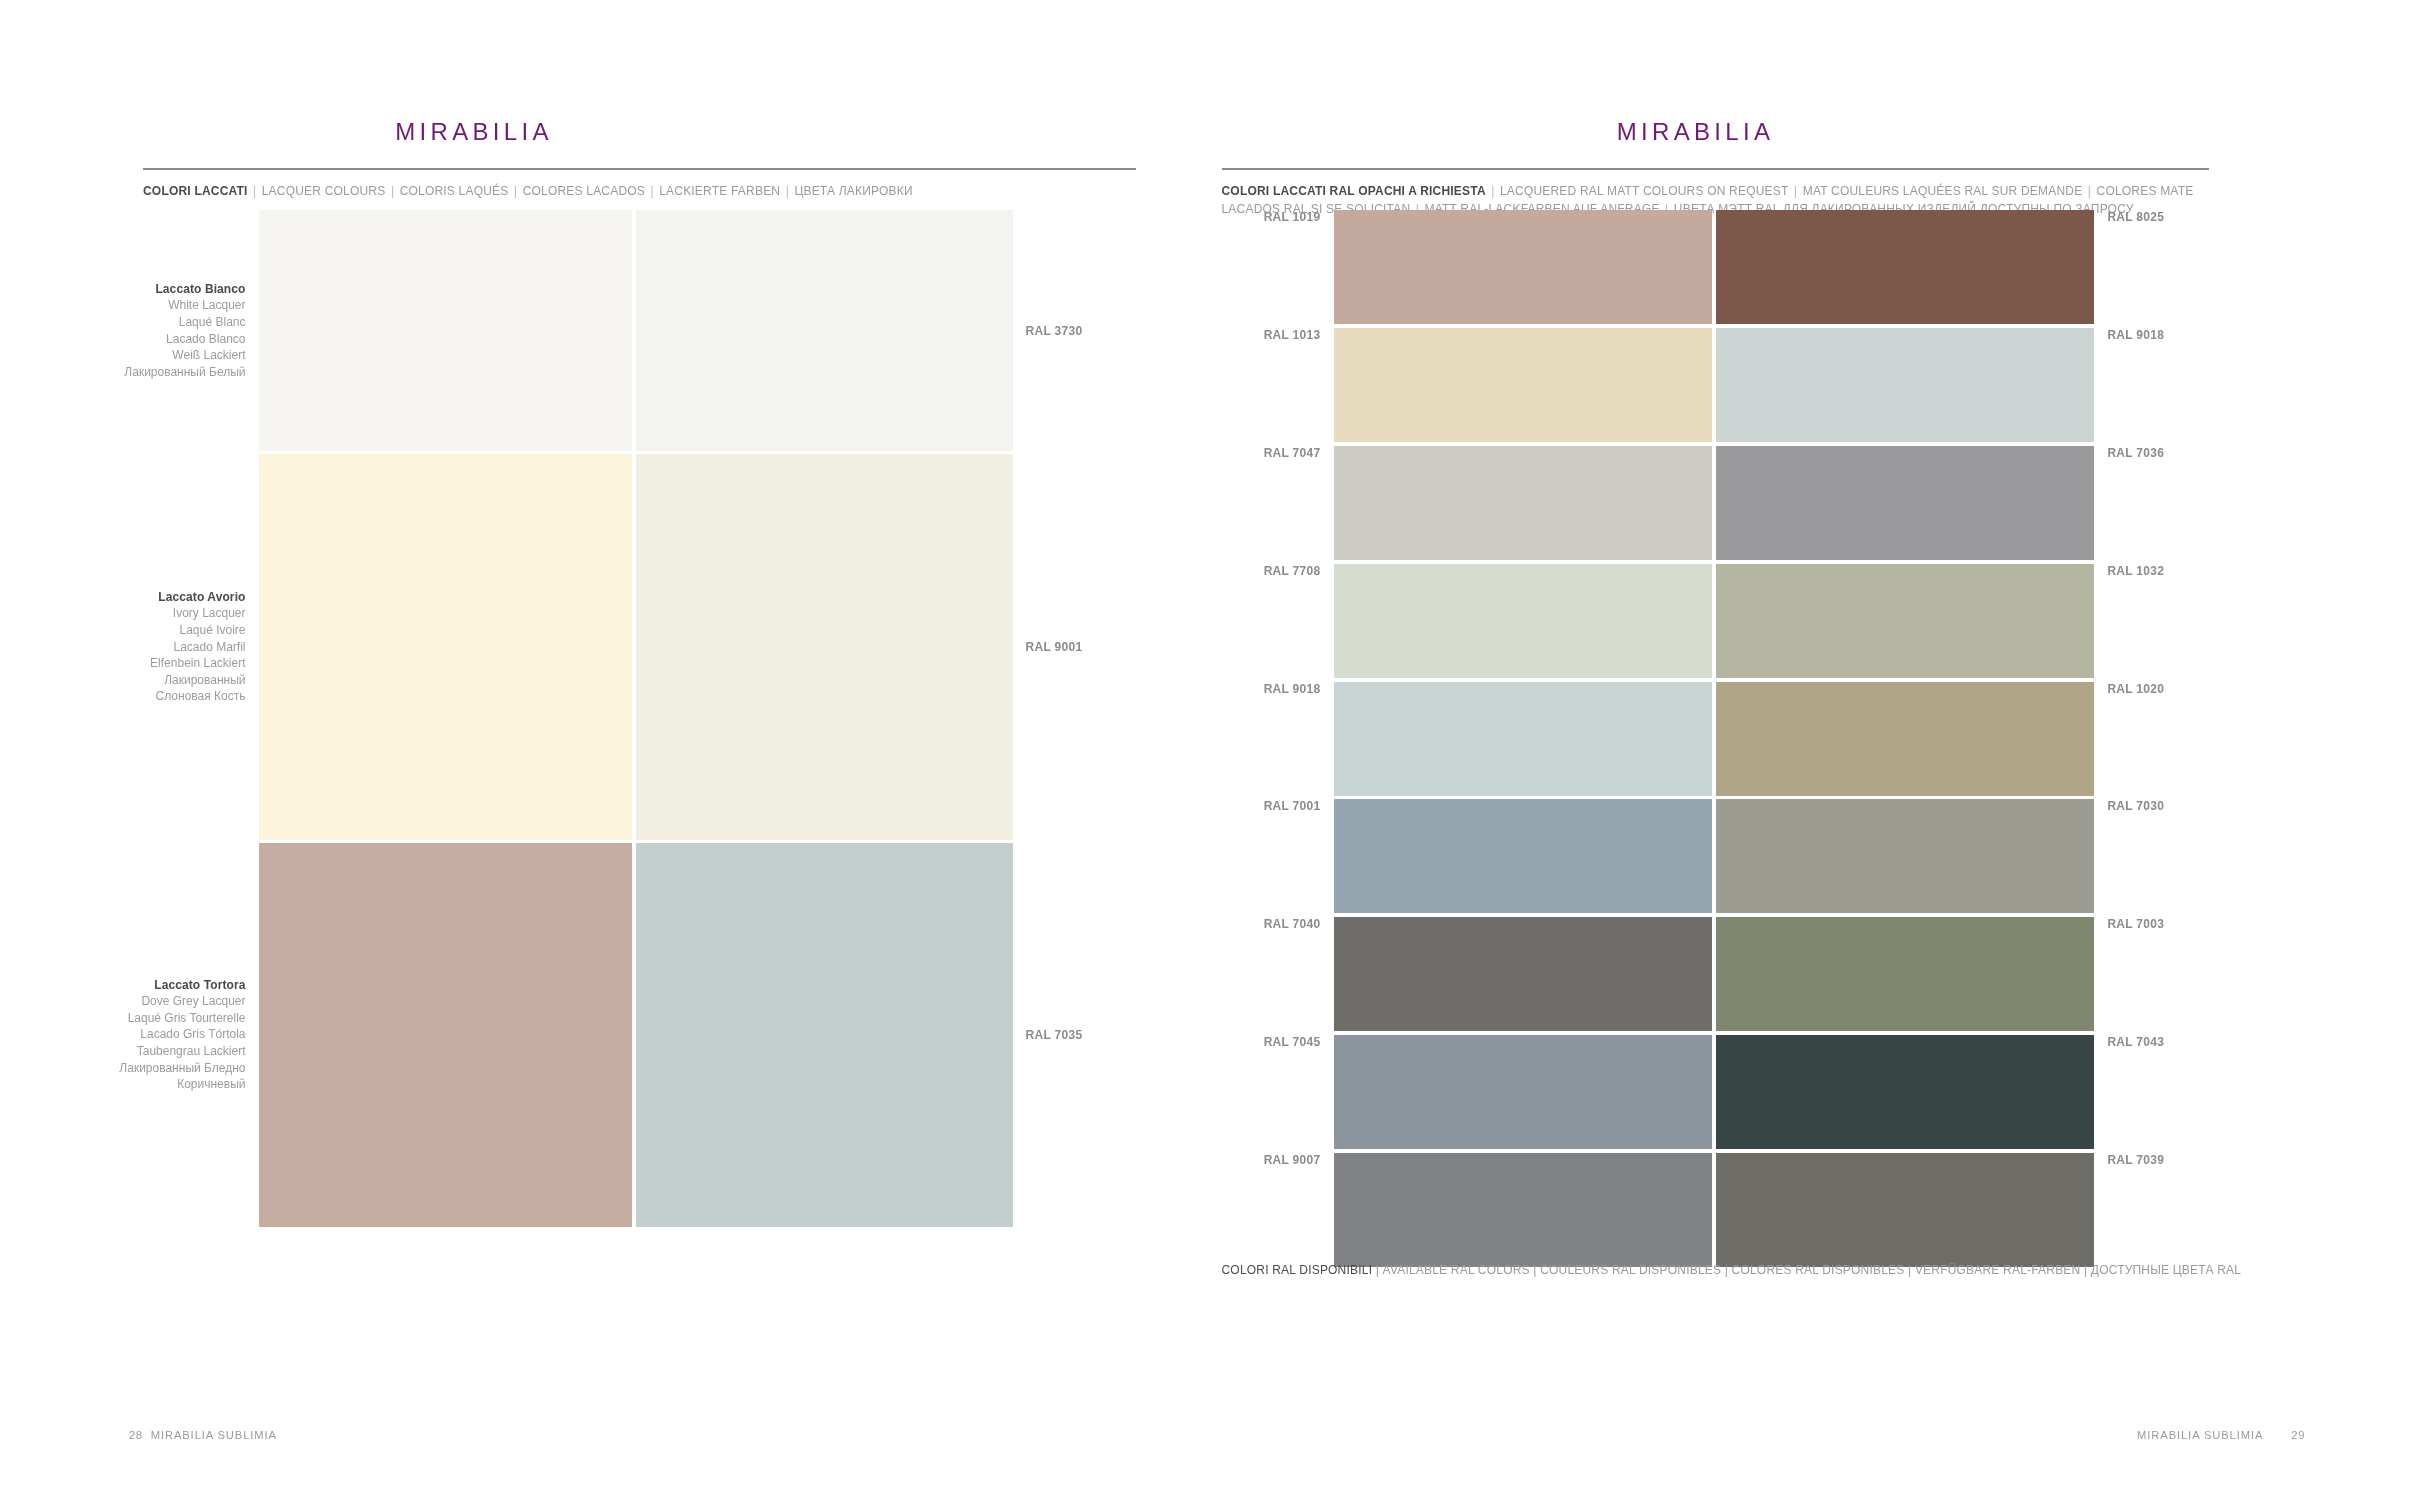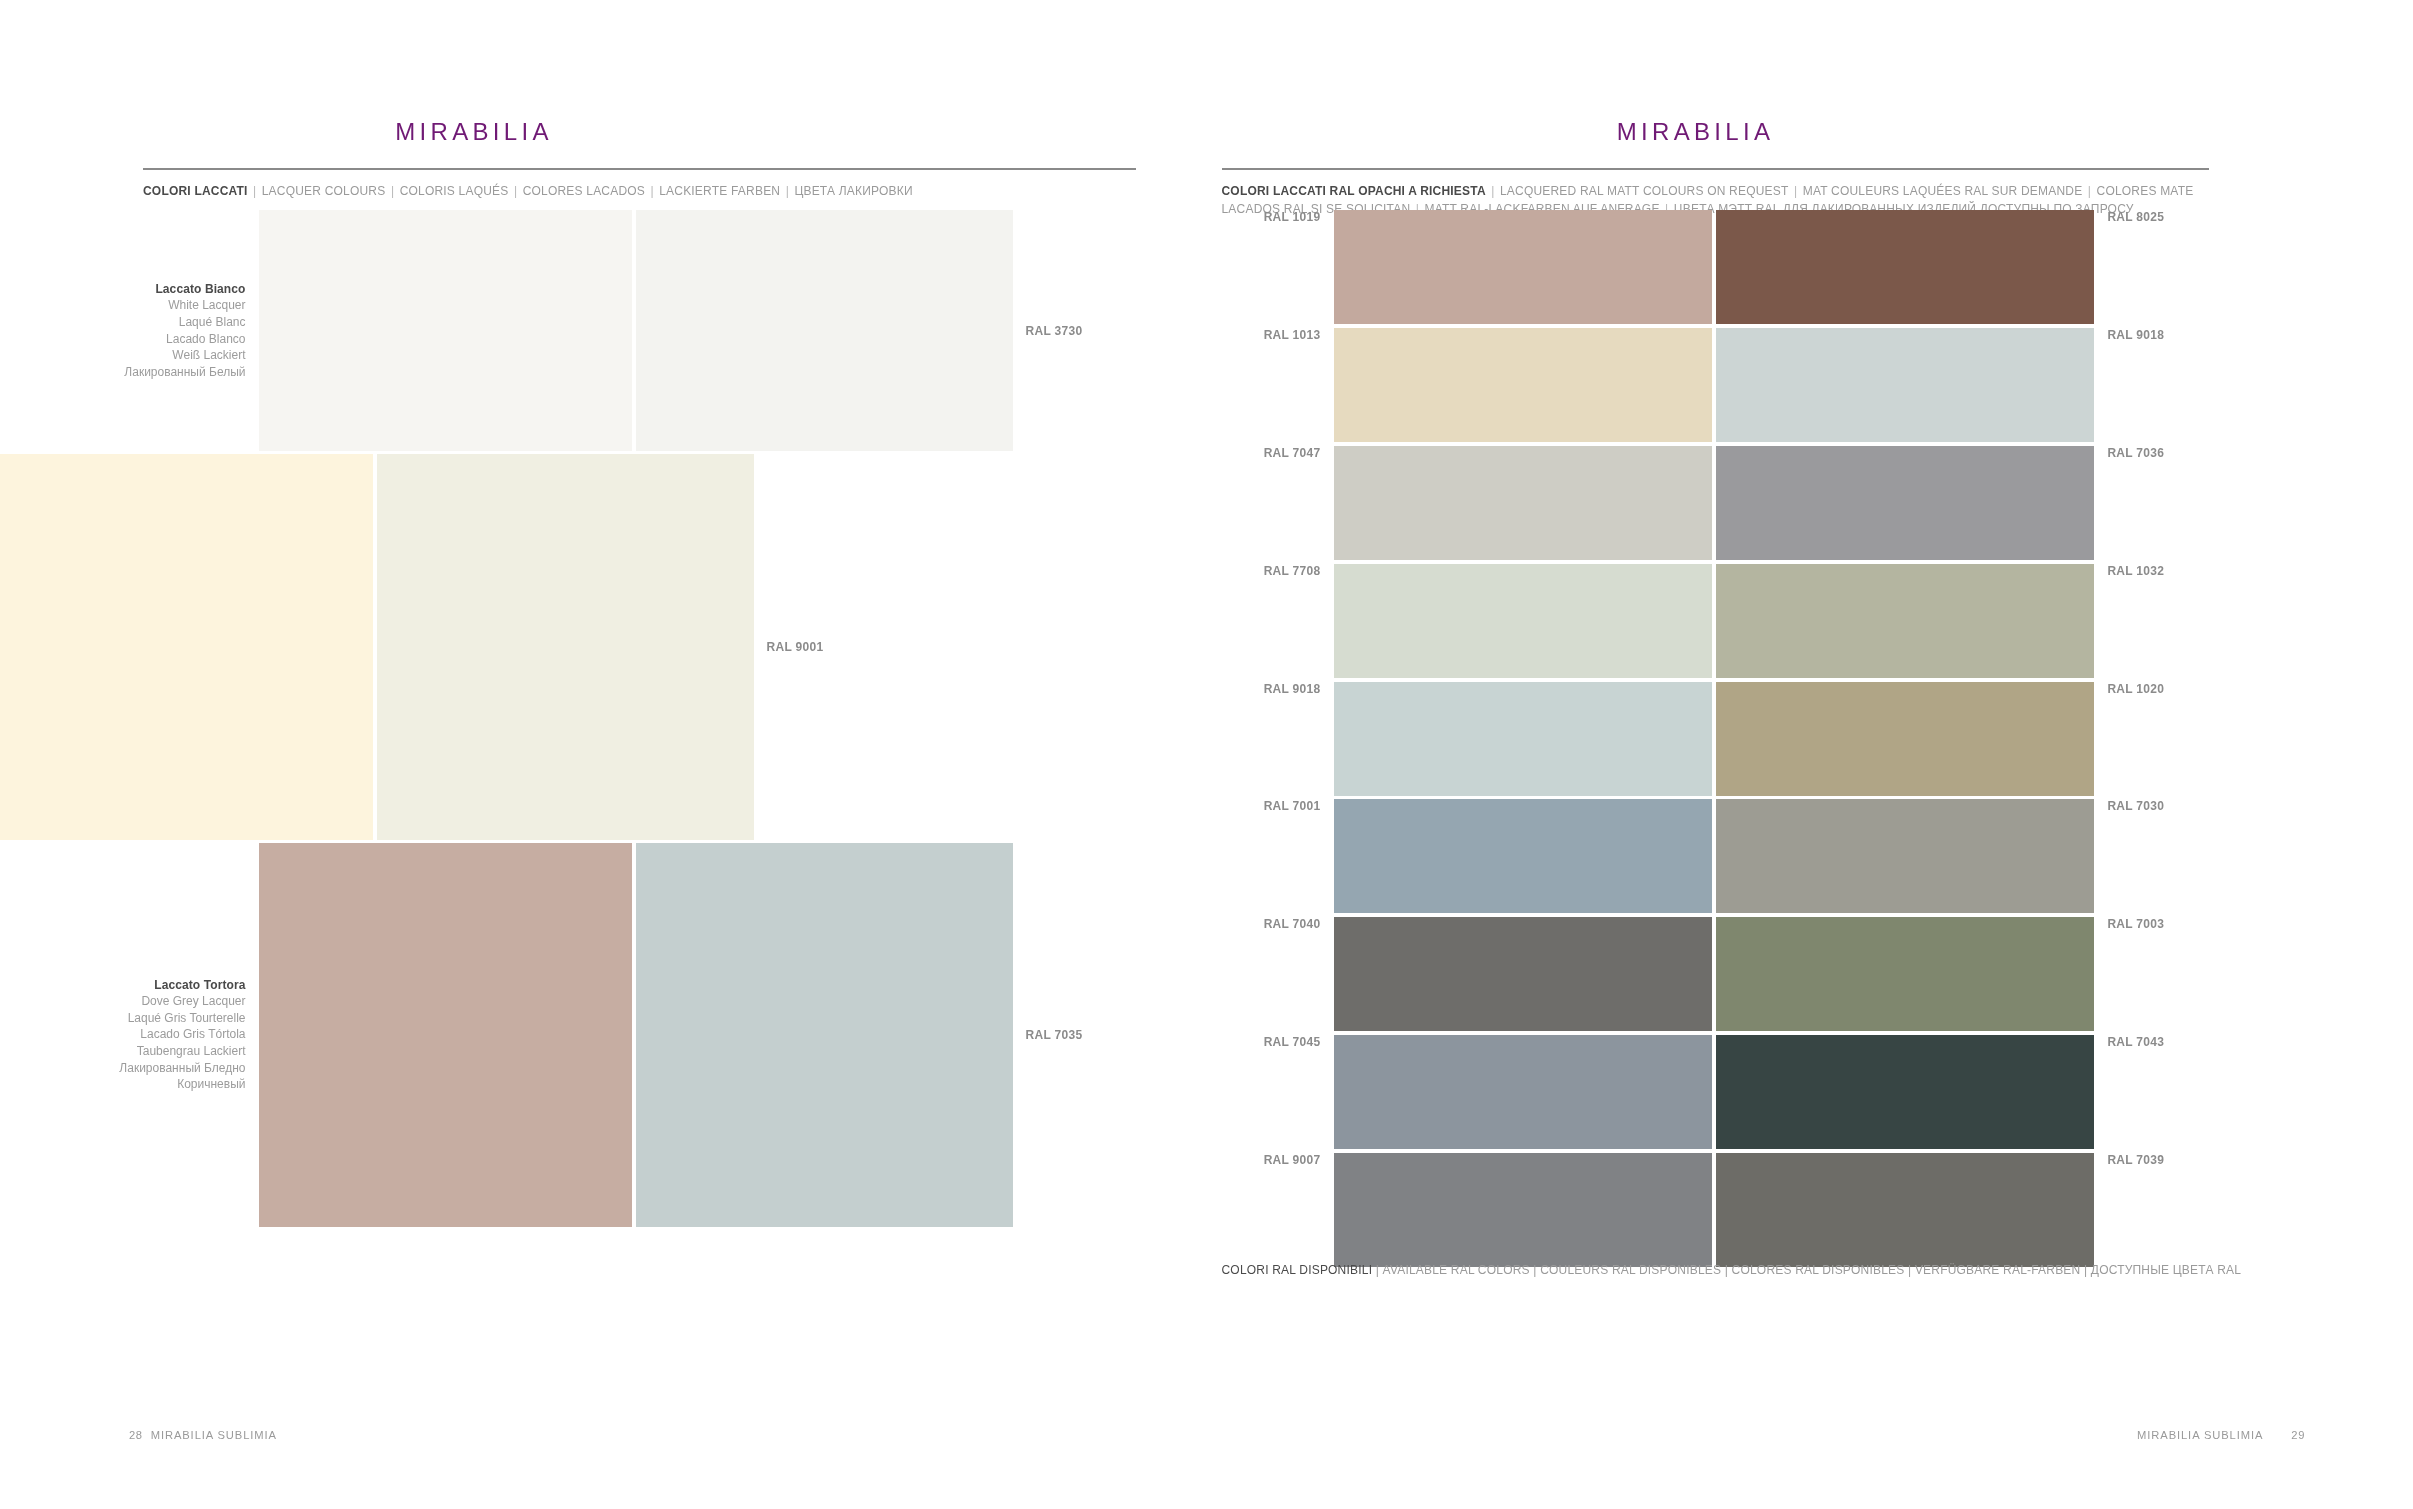--- a/index.html
+++ b/index.html
@@ -161,20 +161,29 @@
             <div>Weiß Lackiert</div>
             <div>Лакированный Белый</div>
           </div>
           <div class="lac-swatches">
             <span class="sw sw-a" style="background: rgb(246, 245, 242); height: 241px;"></span>
             <span class="sw sw-b" style="background: rgb(243, 243, 240); height: 241px;"></span>
           </div>
           <div class="lac-code">RAL 3730</div>
         </div>
         <div class="lac-row">
+          <div class="lac-names">
+            <div class="it">Laccato Avorio</div>
+            <div>Ivory Lacquer</div>
+            <div>Laqué Ivoire</div>
+            <div>Lacado Marfil</div>
+            <div>Elfenbein Lackiert</div>
+            <div>Лакированный</div>
+            <div>Слоновая Кость</div>
+          </div>
           <div class="lac-swatches">
             <span class="sw sw-a" style="background: rgb(253, 244, 221); height: 386px;"></span>
             <span class="sw sw-b" style="background: rgb(240, 239, 226); height: 386px;"></span>
           </div>
           <div class="lac-code">RAL 9001</div>
         </div>
         <div class="lac-row">
           <div class="lac-names">
             <div class="it">Laccato Tortora</div>
             <div>Dove Grey Lacquer</div>

